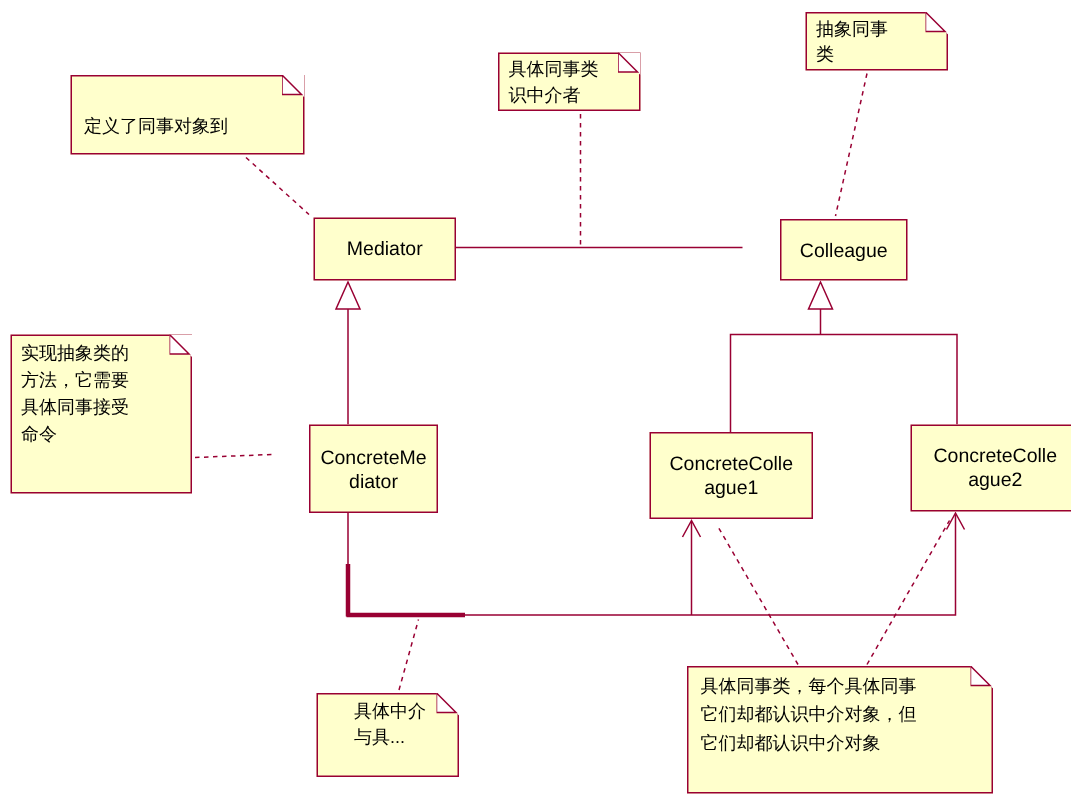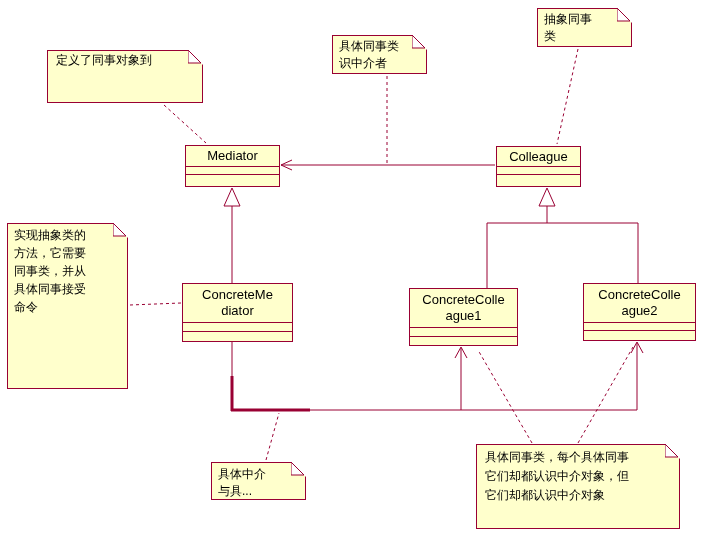--- a/index.html
+++ b/index.html
@@ -5,21 +5,21 @@
   html,body{margin:0;padding:0;background:#ffffff;}
   #stage{
     position:relative;width:714px;height:540px;background:#ffffff;overflow:hidden;
     font-family:"Liberation Sans","DejaVu Sans",sans-serif;color:#000;
   }
   #wires{position:absolute;left:0;top:0;z-index:1;}
   
   .cls{
     position:absolute;z-index:2;box-sizing:border-box;
     background:#FFFFCC;border:1px solid #990033;
-    display:flex;flex-direction:column;
+    display:flex;flex-direction:row;margin-left:24px;
   }
   .cls-name{
     flex:1;display:flex;flex-direction:column;align-items:center;justify-content:center;
     font-size:13px;line-height:16px;text-align:center;color:#000;
   }
   .cls-name span{display:block;}
   .cmp{box-sizing:border-box;border-top:1px solid #990033;background:#FFFFCC;}
   
   .note{
     position:absolute;z-index:2;box-sizing:border-box;
@@ -83,21 +83,21 @@
   </div>
 
   <div class="cls" style="left:496px;top:146px;width:85px;height:41px">
     <div class="cls-name">
       <span>Colleague</span>
     </div>
     <div class="cmp" style="height:8px"></div>
     <div class="cmp" style="height:12px"></div>
   </div>
 
-  <div class="cls" style="left:182px;top:283px;width:111px;height:59px">
+  <div class="cls" style="left:182px;top:283px;width:86px;height:59px">
     <div class="cls-name">
       <span>ConcreteMe</span>
       <span>diator</span>
     </div>
     <div class="cmp" style="height:9px"></div>
     <div class="cmp" style="height:10px"></div>
   </div>
 
   <div class="cls" style="left:409px;top:288px;width:109px;height:58px">
     <div class="cls-name">
@@ -110,21 +110,21 @@
 
   <div class="cls" style="left:583px;top:283px;width:113px;height:58px">
     <div class="cls-name">
       <span>ConcreteColle</span>
       <span>ague2</span>
     </div>
     <div class="cmp" style="height:8px"></div>
     <div class="cmp" style="height:10px"></div>
   </div>
 
-  <div class="note" style="left:47px;top:50px;width:156px;height:53px;padding:0 8px;line-height:19px;">
+  <div class="note" style="left:47px;top:50px;width:156px;height:53px;padding:24px 8px;line-height:19px;">
     <svg class="fold" width="15" height="15" viewBox="0 0 15 15">
       <polygon points="0,0 15,0 15,15" fill="#ffffff"></polygon>
       <polygon points="0,0 13,13 0,13" fill="#ffffff" stroke="#990033"></polygon>
     </svg>
     <div class="note-line">定义了同事对象到</div>
   </div>
 
   <div class="note" style="left:332px;top:35px;width:95px;height:39px;padding:2px 6px;line-height:17px;">
     <svg class="fold" width="15" height="15" viewBox="0 0 15 15">
       <polygon points="0,0 15,0 15,15" fill="#ffffff"></polygon>
@@ -136,42 +136,41 @@
 
   <div class="note" style="left:537px;top:8px;width:95px;height:39px;padding:2px 6px;line-height:17px;">
     <svg class="fold" width="15" height="15" viewBox="0 0 15 15">
       <polygon points="0,0 15,0 15,15" fill="#ffffff"></polygon>
       <polygon points="0,0 13,13 0,13" fill="#ffffff" stroke="#990033"></polygon>
     </svg>
     <div class="note-line">抽象同事</div>
     <div class="note-line">类</div>
   </div>
 
-  <div class="note" style="left:7px;top:223px;width:121px;height:166px;padding:2px 6px;line-height:18px;">
+  <div class="note" style="left:7px;top:223px;width:121px;height:106px;padding:2px 6px;line-height:18px;">
     <svg class="fold" width="15" height="15" viewBox="0 0 15 15">
       <polygon points="0,0 15,0 15,15" fill="#ffffff"></polygon>
       <polygon points="0,0 13,13 0,13" fill="#ffffff" stroke="#990033"></polygon>
     </svg>
     <div class="note-line">实现抽象类的</div>
     <div class="note-line">方法，它需要</div>
-    <div class="note-line">同事类，并从</div>
     <div class="note-line">具体同事接受</div>
     <div class="note-line">命令</div>
   </div>
 
-  <div class="note" style="left:211px;top:462px;width:95px;height:38px;padding:3px 6px;line-height:17px;">
+  <div class="note" style="left:211px;top:462px;width:95px;height:56px;padding:3px 24px;line-height:17px;">
     <svg class="fold" width="15" height="15" viewBox="0 0 15 15">
       <polygon points="0,0 15,0 15,15" fill="#ffffff"></polygon>
       <polygon points="0,0 13,13 0,13" fill="#ffffff" stroke="#990033"></polygon>
     </svg>
     <div class="note-line">具体中介</div>
     <div class="note-line">与具...</div>
   </div>
 
-  <div class="note" style="left:476px;top:444px;width:204px;height:85px;padding:3px 8px;line-height:19px;">
+  <div class="note" style="left:458px;top:444px;width:204px;height:85px;padding:3px 8px;line-height:19px;">
     <svg class="fold" width="15" height="15" viewBox="0 0 15 15">
       <polygon points="0,0 15,0 15,15" fill="#ffffff"></polygon>
       <polygon points="0,0 13,13 0,13" fill="#ffffff" stroke="#990033"></polygon>
     </svg>
     <div class="note-line">具体同事类，每个具体同事</div>
     <div class="note-line">它们却都认识中介对象，但</div>
     <div class="note-line">它们却都认识中介对象</div>
   </div>
 
 </div>

